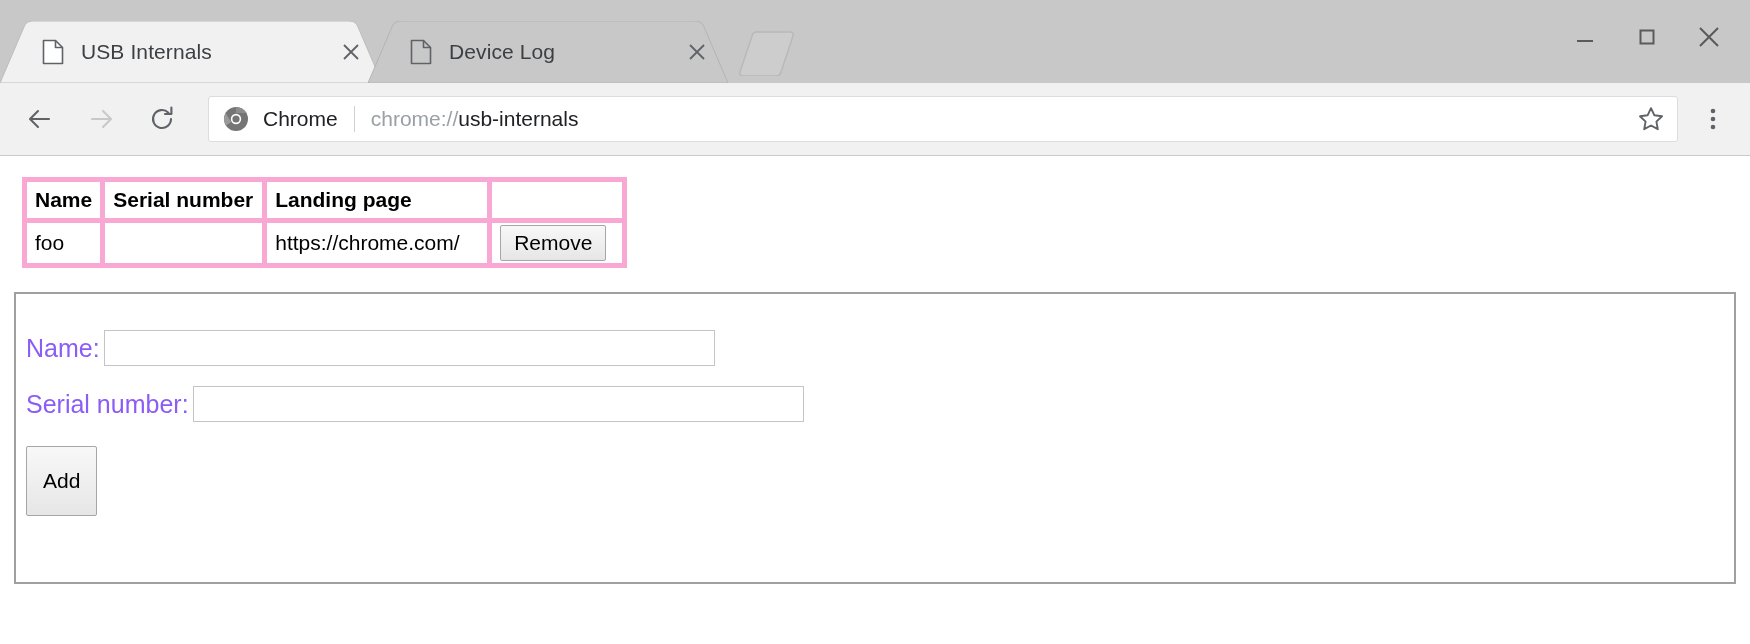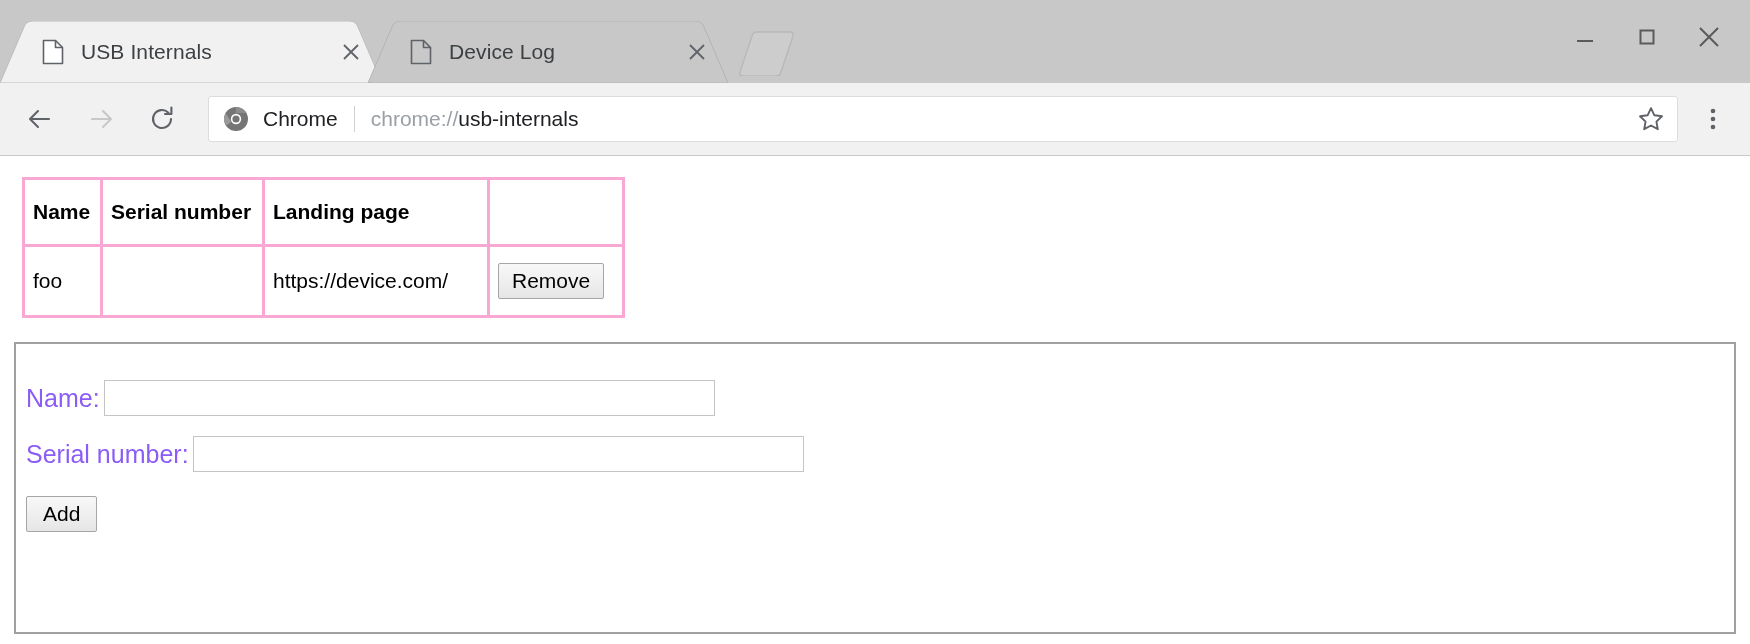--- a/index.html
+++ b/index.html
@@ -206,22 +206,22 @@
 
   .device-table {
     border-collapse: collapse;
     margin: 21px 0 0 22px;
     font-size: 21px;
     color: #000000;
     table-layout: fixed;
   }
   .device-table th,
   .device-table td {
-    border: 3px solid #f9a8d4;
-    padding: 16px 8px;
+    border: 5px solid #f9a8d4;
+    padding: 2px 8px;
     text-align: left;
     vertical-align: middle;
     font-size: 21px;
     color: #000;
     box-sizing: border-box;
   }
   .device-table th {
     font-weight: bold;
     height: 36px;
     line-height: 32px;
@@ -241,21 +241,21 @@
     font-size: 21px;
     color: #000000;
     background: linear-gradient(#f8f8f8, #e6e6e6);
     border: 1px solid #a6a6a6;
     border-radius: 2px;
     padding: 5px 15px;
     line-height: 1.15;
     cursor: default;
   }
   .btn-remove { padding: 5px 13px; }
-  .btn-add { padding: 5px 16px; }
+  .btn-add { padding: 22px 16px; }
 
   .fieldset-box {
     margin: 24px 14px 0 14px;
     border: 2px solid #a0a0a0;
     background: #ffffff;
     box-sizing: border-box;
     height: 292px;
     padding: 16px 0 0 0;
     position: relative;
   }
@@ -438,21 +438,21 @@
           <th class="col-name">Name</th>
           <th class="col-serial">Serial number</th>
           <th class="col-landing">Landing page</th>
           <th class="col-action"></th>
         </tr>
       </thead>
       <tbody>
         <tr>
           <td class="col-name">foo</td>
           <td class="col-serial"></td>
-          <td class="col-landing">https://device.com/</td>
+          <td class="col-landing">https://chrome.com/</td>
           <td class="col-action cell-action">
             <button class="btn btn-remove">Remove</button>
           </td>
         </tr>
       </tbody>
     </table>
 
     <div class="fieldset-box">
 
 

